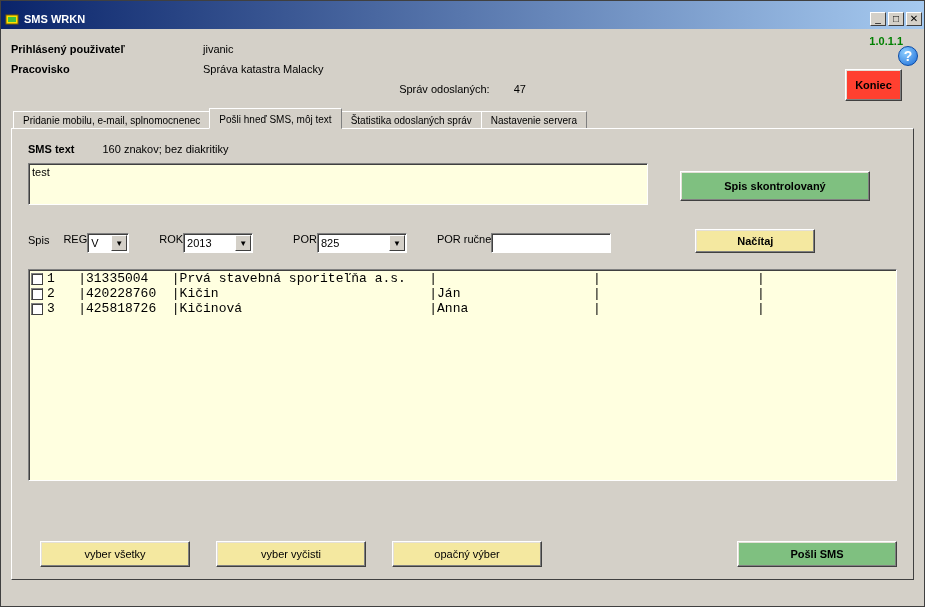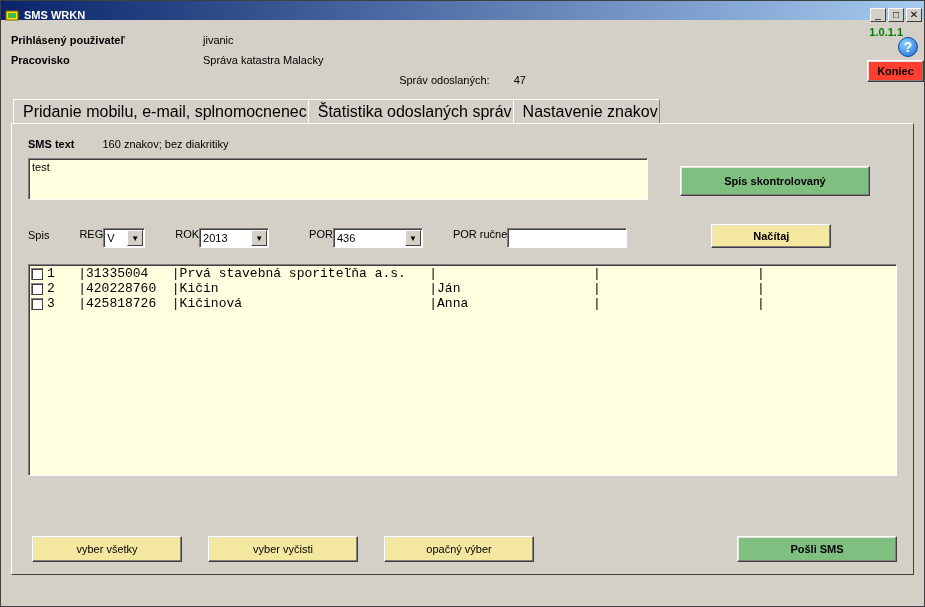--- a/index.html
+++ b/index.html
@@ -14,21 +14,21 @@
   }
   .window {
     width: 925px;
     height: 607px;
     border: 1px solid #404040;
     background: #d4d0c8;
     display: flex;
     flex-direction: column;
   }
   .titlebar {
-    height: 19px;
+    height: 28px;
     background: linear-gradient(to right, #0a246a, #a6caf0);
     color: #fff;
     display: flex;
     align-items: center;
     padding: 8px 2px 0 3px;
     font-size: 11px;
   }
   .titlebar .ticon {
     width: 16px; height: 16px; margin-right: 4px; display:inline-flex; align-items:center; justify-content:center;
   }
@@ -70,47 +70,47 @@
     box-shadow: inset -1px -1px 0 #808080, inset 1px 1px 0 #e4e0d8;
     background:#d4d0c8;
     font: inherit;
     cursor: default;
     user-select: none;
   }
   .btn-yellow { background:#f4e8a0; }
   .btn-red { background:#ff4030; color:#000; font-weight:bold; }
   .btn-green { background:#7fc080; font-weight:bold; }
   .koniec {
-    position:absolute; right:0; top:40px; width:57px; height:22px;
+    position:absolute; right:22px; top:40px; width:57px; height:32px;
   }
   .row { display:flex; align-items:center; }
   .label-bold { font-weight:bold; }
   .header-block { margin-top: 2px; margin-bottom: 4px; }
   .header-block .row { height:20px;gap:22px; }
   .header-block .lab { width:170px; }
   .sent-row {
     display:flex; justify-content:center; margin-top:2px; margin-bottom:12px;
   }
   .sent-row .sl { margin-right: 24px; }
   .tabs {
     position: relative;
     display:flex;
     align-items:flex-end;
     margin-left: 2px;
   }
   .tab {
-    padding: 3px 1px 3px 9px;
+    padding: 3px 9px 3px 9px;
     border:1px solid #808080;
     border-top-color:#fff; border-left-color:#fff;
     background:#d4d0c8;
     margin-right:-1px;
     border-bottom:none;
     position:relative;
     top:1px;
-    font-size:16px;
+    font-size:10px;
     cursor: default;
   }
   .tab.active {
     background:#d4d0c8;
     z-index:3;
     padding-top:5px;
     top:1px;
     border-bottom: 1px solid #d4d0c8;
   }
   .tab-body {
@@ -188,21 +188,21 @@
     width:12px; height:12px;
     border:1px solid #404040;
     border-top-color:#808080; border-left-color:#808080;
     background:#fff;
     margin-right:4px;
     box-shadow: inset 1px 1px 0 #404040;
     flex-shrink:0;
   }
   .bottom-btns {
     position:absolute;
-    left:20px; right:16px; bottom:12px;
+    left:28px; right:16px; bottom:12px;
     display:flex;
     align-items:center;
   }
   .bottom-btns .btn { height:26px; width:150px; margin-right:26px; }
   .bottom-btns .spacer { flex:1; }
   .bottom-btns .send { width:160px; margin-right:0; }
   .text-checked {
     position:absolute; left:668px; top:42px;
     width:190px; height:30px;
   }
@@ -246,56 +246,57 @@
       </div>
     </div>
 
     <div class="sent-row">
       <span class="sl">Správ odoslaných:</span>
       <span>47</span>
     </div>
 
     <div class="tabs">
       <div class="tab">Pridanie mobilu, e-mail, splnomocnenec</div>
+      <div class="tab active">Pošli hneď SMS, môj text</div>
       <div class="tab">Štatistika odoslaných správ</div>
-      <div class="tab">Nastavenie znakov</div>
+      <div class="tab">Nastavenie servera</div>
     </div>
 
     <div class="tab-body">
       <div class="sms-label-row">
         <span class="l1">SMS text</span>
         <span>160 znakov;  bez diakritiky</span>
       </div>
       <textarea class="sms-text" style="">test</textarea>
 
       <div class="btn btn-green text-checked">Spis skontrolovaný</div>
 
       <div class="spis-row">
-        <span class="sl" style="margin-right:30px;">Spis</span>
+        <span class="sl" style="margin-right:14px;">Spis</span>
 
         <div class="field-col" style="margin-right:30px;">
           <label>REG</label>
           <div class="combo" style="width:42px;">
             <span>V</span>
             <span class="arrow">▼</span>
           </div>
         </div>
 
         <div class="field-col" style="margin-right:40px;">
           <label>ROK</label>
           <div class="combo" style="width:70px;">
             <span>2013</span>
             <span class="arrow">▼</span>
           </div>
         </div>
 
         <div class="field-col" style="margin-right:30px;">
           <label>POR</label>
           <div class="combo" style="width:90px;">
-            <span>436</span>
+            <span>825</span>
             <span class="arrow">▼</span>
           </div>
         </div>
 
         <div class="field-col" style="margin-right:20px;">
           <label>POR ručne</label>
           <input class="txtinput" style="width: 120px;" value="">
         </div>
 
         <div style="width:40px;"></div>

